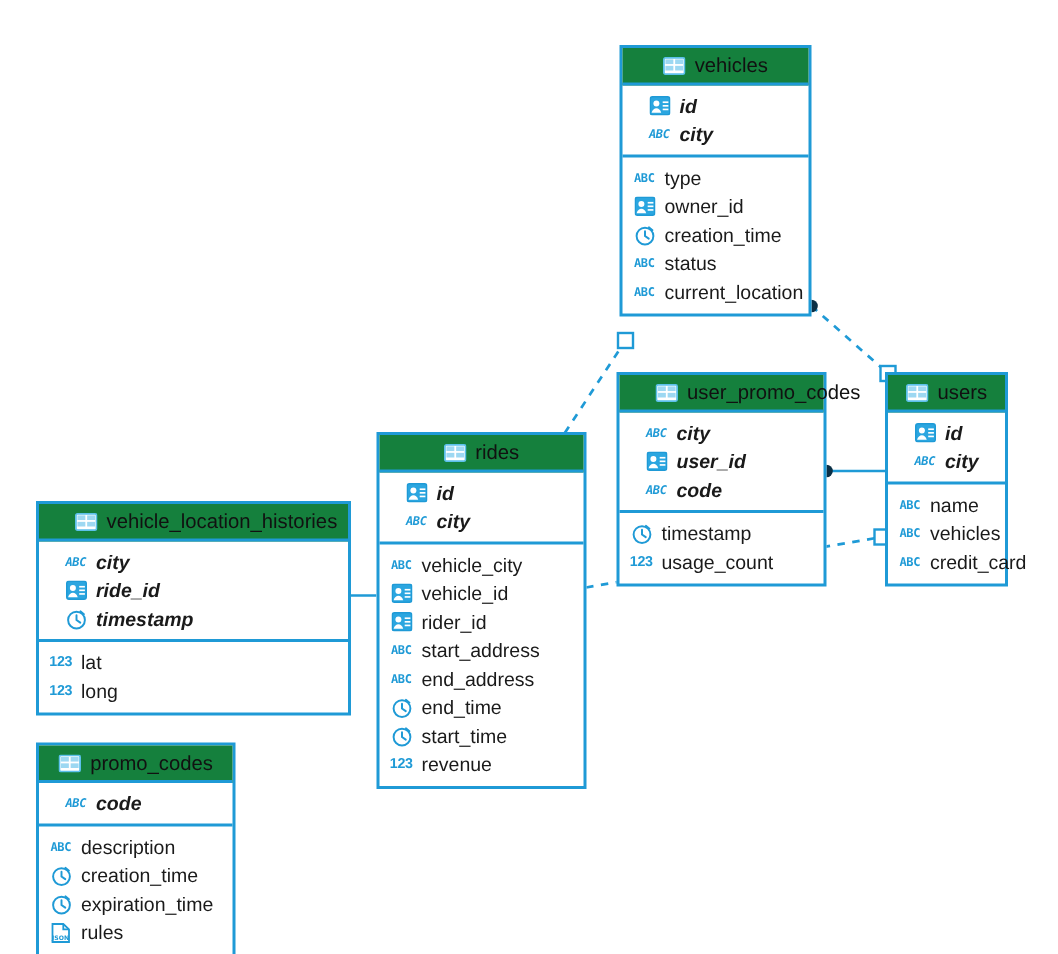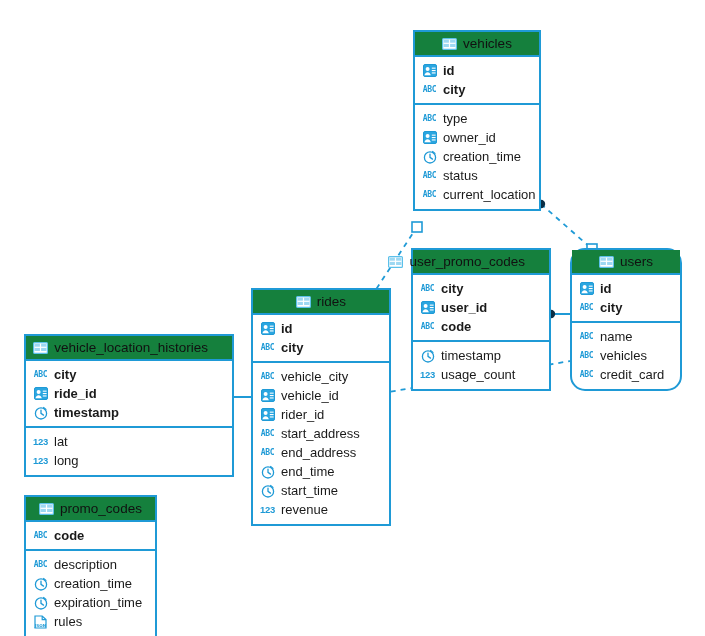--- a/index.html
+++ b/index.html
@@ -44,26 +44,27 @@
     gap: 6px;
     font-size: 13.5px;
     color: #111111;
     padding: 0 24px;
     background: #15803d;
   }
   .table-title.centered {
     justify-content: center;
   }
   .table-title.leftal {
-    justify-content: flex-end;
+    justify-content: flex-start;
   }
   .pk-section {
     box-sizing: border-box;
     border-bottom: 2px solid #1f9ad6;
-    padding: 4px 0 4px 0;
+    padding: 4px 0 4px 10px;
+    font-style: italic;
   }
   .col-section {
     box-sizing: border-box;
     padding: 4px 0 5px 0;
   }
   .field-row {
     display: flex;
     align-items: center;
     gap: 6px;
     height: 19px;
@@ -251,21 +252,21 @@
           <span class="fname">timestamp</span>
         </div>
         <div class="field-row">
           <span class="ficon">
             <span class="num-icon">123</span>
           </span>
           <span class="fname">usage_count</span>
         </div>
       </div>
     </div>
-    <div class="table-box" style="left: 570px; top: 248px; width: 112px; border-radius: 15px;">
+    <div class="table-box" style="left: 590px; top: 248px; width: 82px;">
       <div class="table-title centered">
         <span class="ficon">
           <svg width="15" height="12" viewBox="0 0 15 12">
             <rect x="0.6" y="0.6" width="13.8" height="10.8" rx="1" fill="#ffffff" stroke="#5cc0ea" stroke-width="1.2"></rect>
             <rect x="1.6" y="1.6" width="5.3" height="3.1" fill="#9dd8f2"></rect>
             <rect x="8.1" y="1.6" width="5.3" height="3.1" fill="#9dd8f2"></rect>
             <rect x="1.6" y="5.9" width="5.3" height="3.1" fill="#9dd8f2"></rect>
             <rect x="8.1" y="5.9" width="5.3" height="3.1" fill="#9dd8f2"></rect>
           </svg>
         </span>

